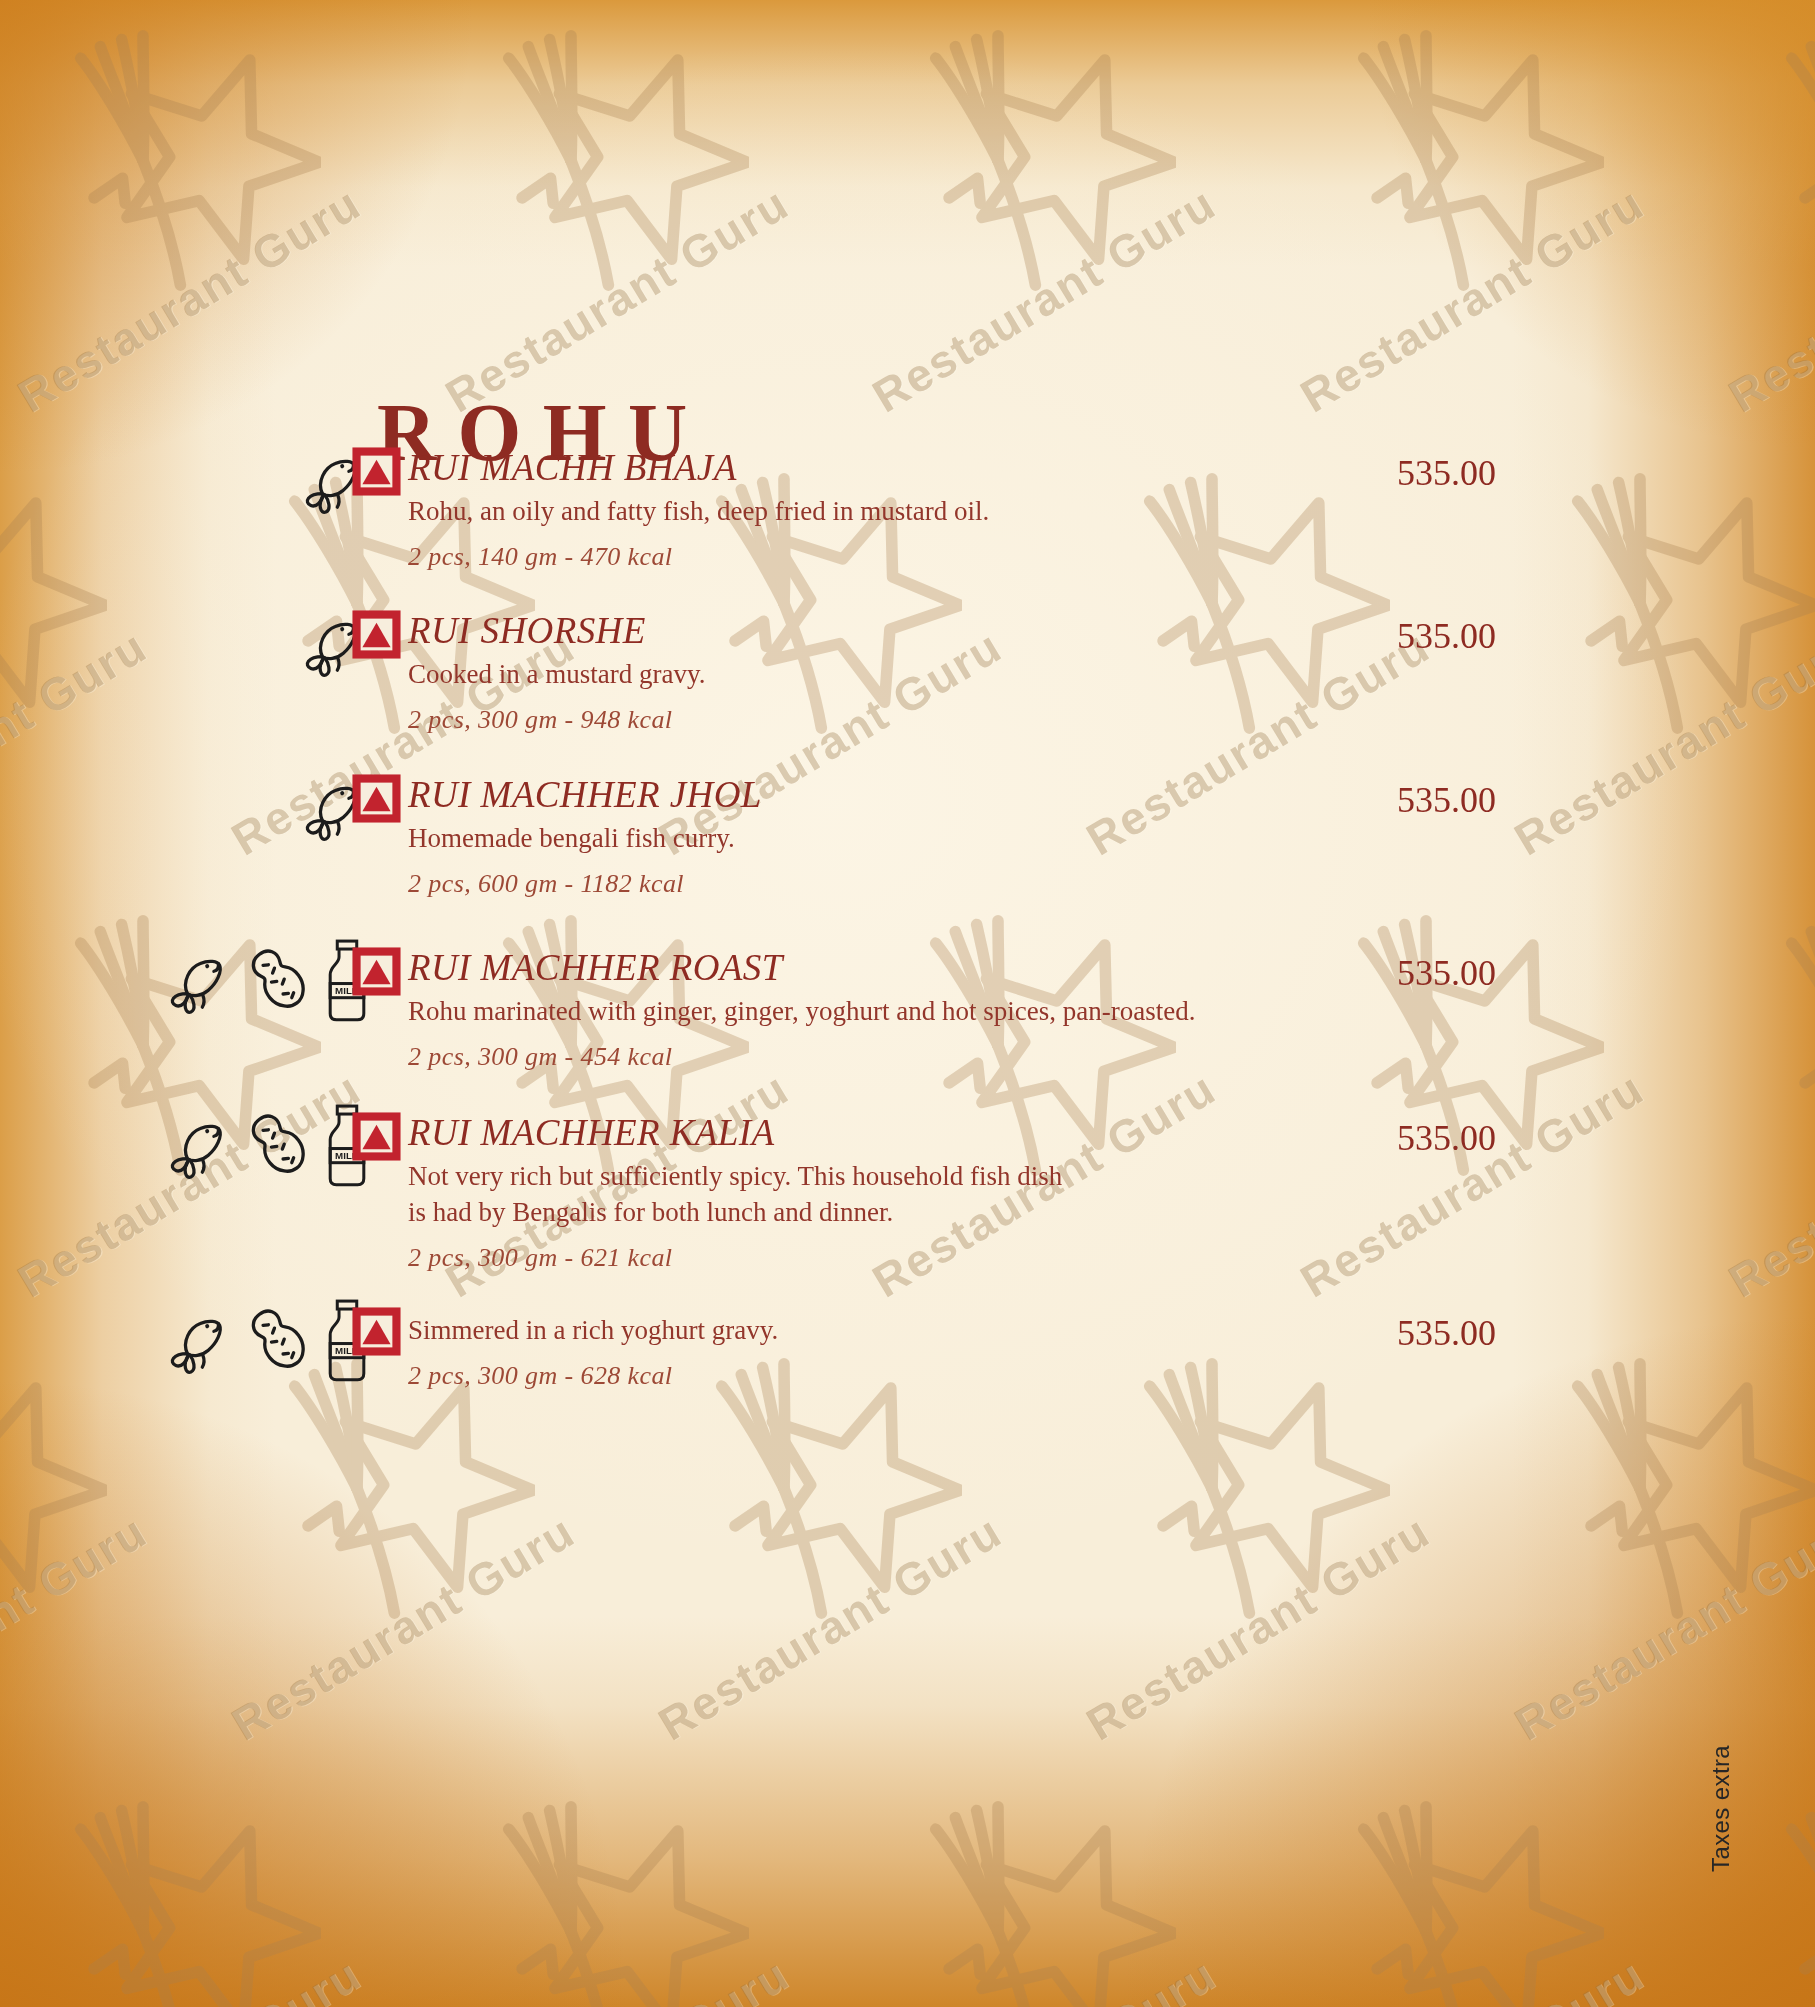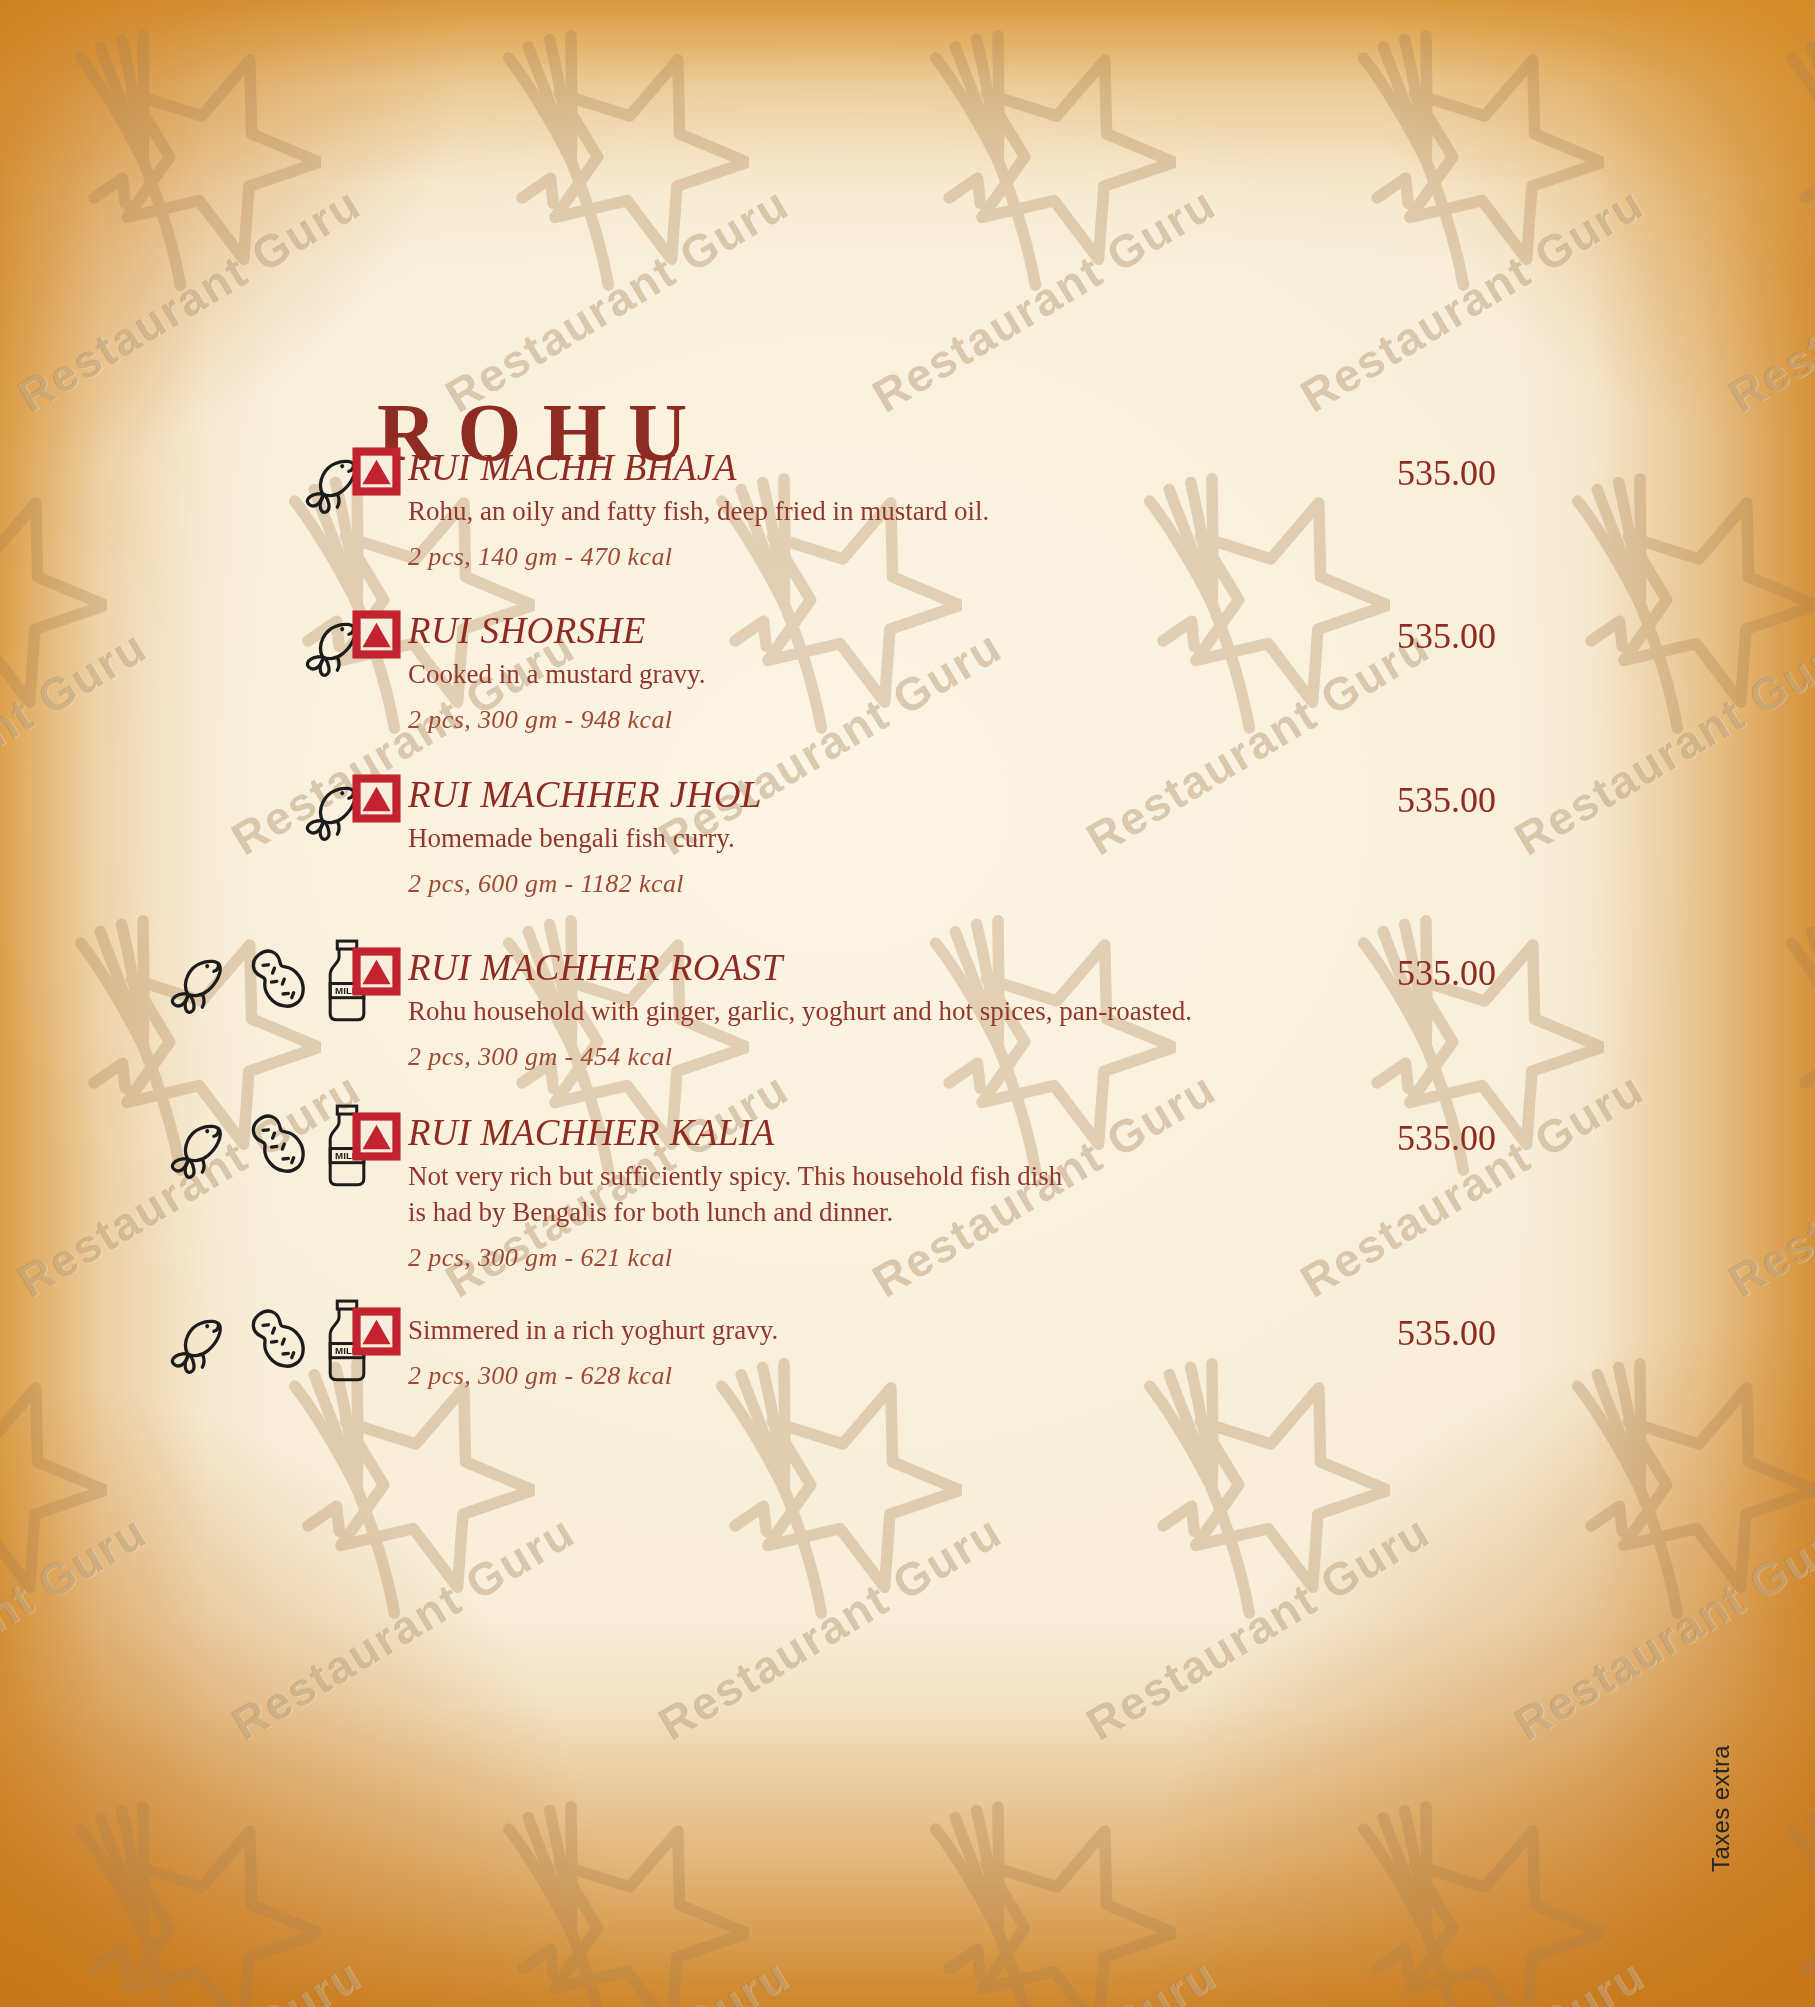--- a/index.html
+++ b/index.html
@@ -326,21 +326,21 @@
               <text x="26" y="64" font-size="11" font-weight="bold" text-anchor="middle" fill="#1c1c1c" stroke="none" font-family="Liberation Sans, sans-serif">MILK</text>
             </g>
         </svg>
       </div>
       <svg class="nonveg" viewBox="0 0 54 54">
           <rect x="5" y="5" width="44" height="44" fill="#f7eedd" stroke="#c2232e" stroke-width="9"></rect>
           <path d="M27 14 L42.5 41 L11.5 41 Z" fill="#c2232e"></path>
         </svg>
       <div class="itext">
         <div class="iname">RUI MACHHER ROAST</div>
-        <div class="idesc">Rohu household with ginger, garlic, yoghurt and hot spices, pan-roasted.</div>
+        <div class="idesc">Rohu marinated with ginger, ginger, yoghurt and hot spices, pan-roasted.</div>
         <div class="inut">2 pcs, 300 gm - 454 kcal</div>
       </div>
       <div class="iprice">535.00</div>
     </div>
 
     <div class="item item-4">
       <div class="allergen-strip">
         <svg class="icon-fish" viewBox="0 0 80 80">
             <use href="#sym-fish"></use>
           </svg>

